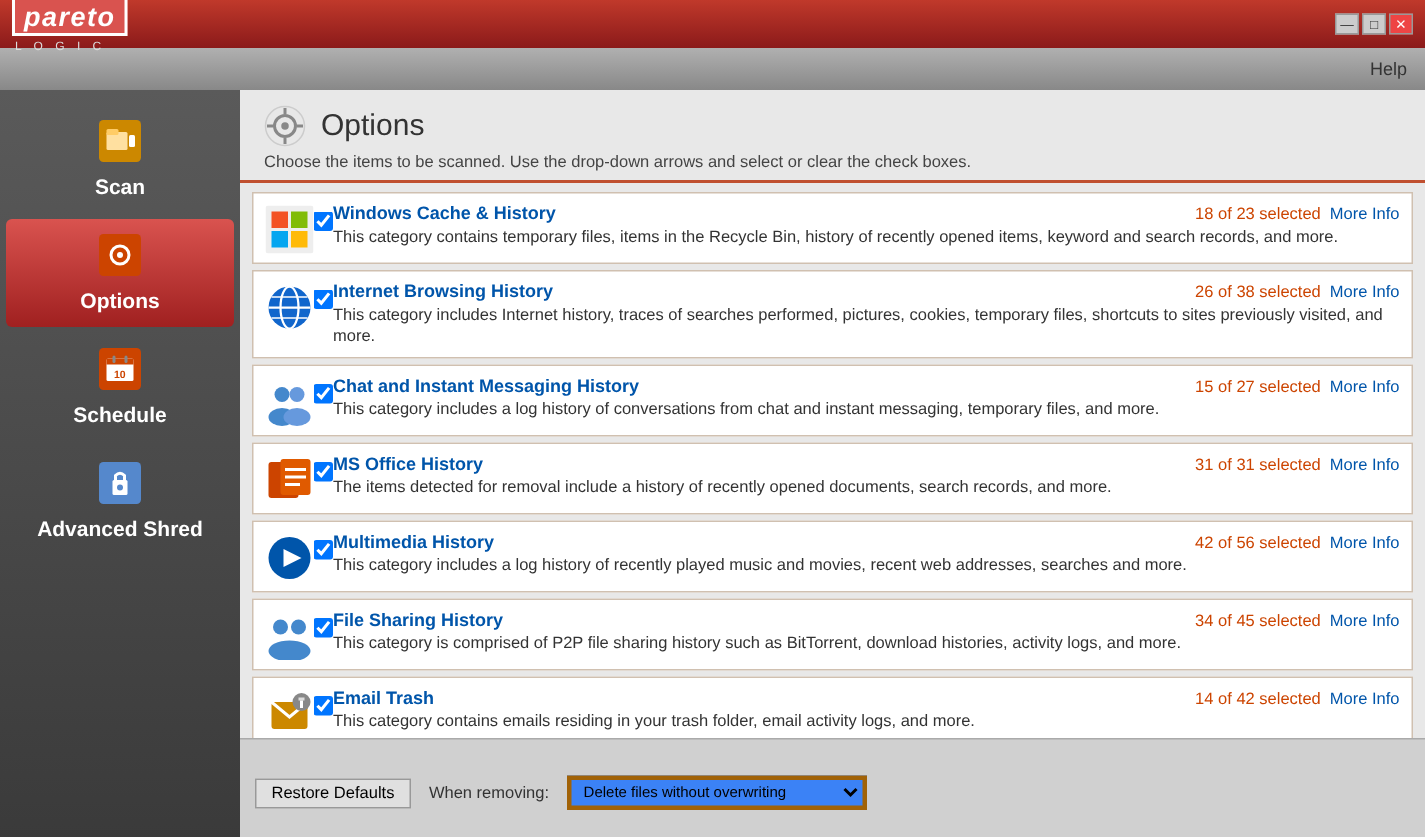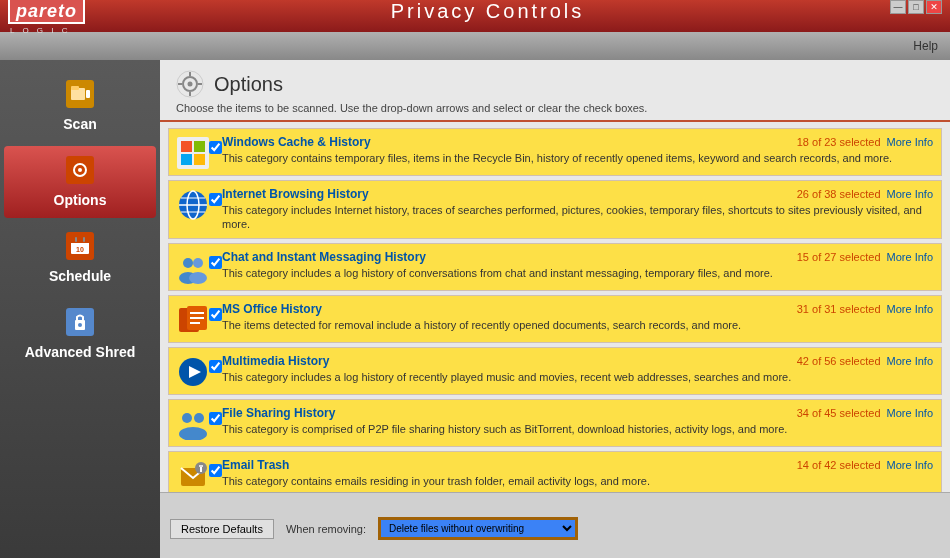--- a/index.html
+++ b/index.html
@@ -3,20 +3,21 @@
   <meta charset="utf-8">
   <style>
     * { box-sizing: border-box; margin: 0; padding: 0; font-family: Arial, sans-serif; }
     body { width: 950px; height: 558px; overflow: hidden; background: #4a4a4a; }
 
     
     .title-bar {
       background: linear-gradient(180deg, #c0392b 0%, #8b1a1a 100%);
       height: 32px;
       display: flex;
+      align-items: center;
       justify-content: space-between;
       padding: 0 8px;
     }
     .title-bar-logo {
       display: flex;
       align-items: center;
     }
     .logo-box {
       background: #d9534f;
       border: 2px solid #fff;
@@ -147,21 +148,21 @@
     }
 
     
     .options-list {
       flex: 1;
       overflow-y: auto;
       padding: 6px 8px;
       background: #e8e8e8;
     }
     .option-item {
-      background: #fde047;
+      background: #ffffff;
       border: 1px solid #d0c0b0;
       margin-bottom: 4px;
       display: flex;
       align-items: flex-start;
       padding: 6px 8px;
       gap: 0;
     }
     .option-icon {
       width: 32px;
       height: 32px;
@@ -245,21 +246,20 @@
 
 <div class="title-bar">
   <div class="title-bar-logo">
     <div class="logo-wrap">
       <div class="logo-box">
         <span>pareto</span>
       </div>
       <div class="logo-sub">L O G I C</div>
     </div>
   </div>
-  <div class="title-text">Privacy  Controls</div>
   <div class="window-controls">
     <div class="win-btn minimize">—</div>
     <div class="win-btn maximize">□</div>
     <div class="win-btn close">✕</div>
   </div>
 </div>
 
 <div class="help-bar">
   <a class="help-link">Help</a>
 </div>

